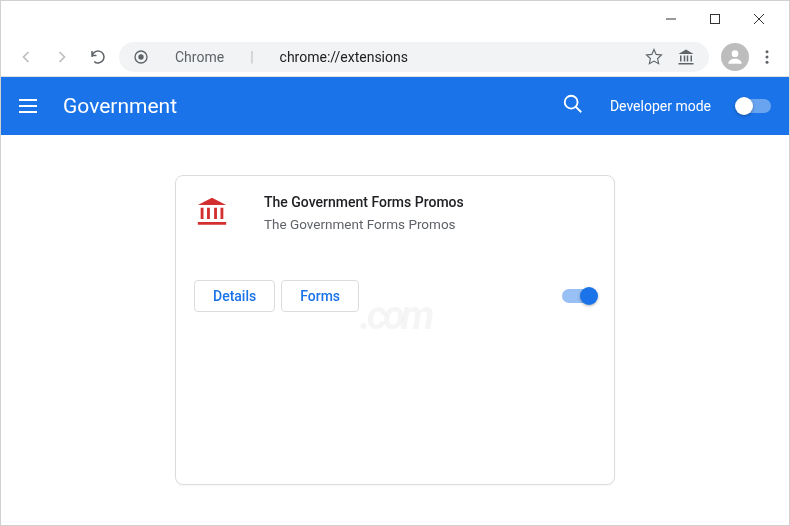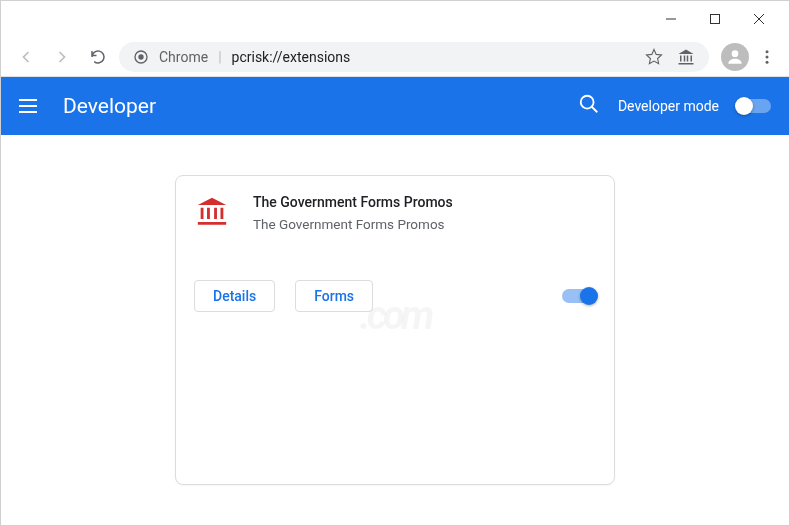--- a/index.html
+++ b/index.html
@@ -14,51 +14,51 @@
 .tab-strip { height: 36px; display: flex; align-items: flex-end; background: #dee1e6; padding-left: 12px; position: relative; margin-top: -36px; padding-top: 4px;}
 .tab { background: #fff; height: 34px; min-width: 240px; border-radius: 8px 8px 0 0; display: flex; align-items: center; padding: 0 12px; gap: 8px; position: relative; }
 
 .top-row { display: flex; }
 .top-row .tab-strip { flex: 1; }
 
 
 .toolbar { height: 40px; background: #fff; display: flex; align-items: center; padding: 0 10px; gap: 6px; border-bottom: 1px solid #e0e0e0; }
 .nav-btn { width: 30px; height: 30px; display: flex; align-items: center; justify-content: center; color: #5f6368; border-radius: 50%; }
 .nav-btn.disabled { color: #bdbdbd; }
-.omnibox { flex: 1; height: 30px; background: #f1f3f4; border-radius: 15px; display: flex; align-items: center; padding: 0 14px; gap: 10px; color: #5f6368; font-size: 14px; }
+.omnibox { flex: 1; height: 30px; background: #f1f3f4; border-radius: 15px; display: flex; align-items: center; padding: 0 14px; gap: 26px; color: #5f6368; font-size: 14px; }
 .omnibox .chrome-icon { width: 16px; height: 16px; }
 .omnibox .sep { color: #bdbdbd; }
 .omnibox .url-prefix { color: #5f6368; }
 .omnibox .url-path { color: #202124; }
 .omnibox-right { margin-left: auto; display: flex; gap: 14px; align-items: center; }
 .avatar { width: 28px; height: 28px; border-radius: 50%; background: #bdbdbd; display: flex; align-items: center; justify-content: center; margin-left: 6px; }
 .avatar svg { width: 20px; height: 20px; fill: #fff; }
 .kebab { width: 24px; display: flex; align-items: center; justify-content: center; color: #5f6368; }
 
 
 .ext-header { height: 58px; background: #1a73e8; color: #fff; display: flex; align-items: center; padding: 0 18px; gap: 20px; }
 .hamburger { width: 24px; height: 24px; display: flex; flex-direction: column; justify-content: center; gap: 4px; }
 .hamburger span { height: 2px; background: #fff; width: 18px; }
 .ext-title { font-size: 21px; font-weight: 400; }
-.ext-header-right { margin-left: auto; display: flex; align-items: center; gap: 18px; }
+.ext-header-right { margin-left: auto; display: flex; align-items: center; gap: 26px; }
 .search-icon svg { width: 22px; height: 22px; stroke: #fff; }
 .dev-mode { font-size: 14px; }
 .toggle { width: 34px; height: 14px; background: rgba(255,255,255,0.35); border-radius: 10px; position: relative; }
 .toggle .knob { width: 18px; height: 18px; background: #fff; border-radius: 50%; position: absolute; top: -2px; left: -2px; box-shadow: 0 1px 3px rgba(0,0,0,0.3); }
 
 
 .content { background: #fff; padding: 40px 0; display: flex; justify-content: center; height: calc(100% - 36px - 40px - 58px); position: relative; }
 .card { width: 440px; background: #fff; border: 1px solid #dadce0; border-radius: 8px; padding: 18px; box-shadow: 0 1px 2px rgba(0,0,0,0.04); }
-.card-top { display: flex; gap: 23px; margin-bottom: 48px; }
+.card-top { display: flex; gap: 34px; margin-bottom: 48px; }
 .ext-icon { width: 36px; height: 36px; display: flex; align-items: center; justify-content: center; }
 .ext-icon svg { width: 34px; height: 34px; fill: #d32f2f; }
 .ext-info { flex: 1; }
 .ext-name { font-size: 14px; color: #202124; font-weight: 500; margin-bottom: 6px; }
 .ext-desc { font-size: 13.5px; color: #5f6368; }
-.card-bottom { display: flex; align-items: center; gap: 20px; }
+.card-bottom { display: flex; align-items: center; gap: 6px; }
 .btn { border: 1px solid #dadce0; background: #fff; color: #1a73e8; font-size: 14px; padding: 7px 18px; border-radius: 4px; font-weight: 500; }
 .card-toggle { margin-left: auto; width: 34px; height: 14px; background: rgba(26,115,232,0.45); border-radius: 10px; position: relative; }
 .card-toggle .knob { width: 18px; height: 18px; background: #1a73e8; border-radius: 50%; position: absolute; top: -2px; right: -2px; box-shadow: 0 1px 3px rgba(0,0,0,0.3); }
 
 
 .watermark { position: absolute; top: 50%; left: 50%; transform: translate(-50%, -50%); font-size: 110px; font-weight: 700; color: rgba(0,0,0,0.04); letter-spacing: -4px; white-space: nowrap; pointer-events: none; font-style: italic; }
 .watermark .sub { font-size: 40px; display: block; text-align: right; margin-top: -30px; }
 </style>
 </head>
 <body>
@@ -107,21 +107,21 @@
         <path d="M4 12 a8 8 0 1 1 3 6.2 M4 4 v6 h6"></path>
       </svg>
   </div>
   <div class="omnibox">
     <svg class="chrome-icon" viewBox="0 0 24 24" fill="#5f6368">
         <circle cx="12" cy="12" r="9" fill="none" stroke="#5f6368" stroke-width="2"></circle>
         <circle cx="12" cy="12" r="4" fill="#5f6368"></circle>
       </svg>
     <span class="url-prefix">Chrome</span>
     <span class="sep">|</span>
-    <span class="url-path">pcrisk://extensions</span>
+    <span class="url-path">chrome://extensions</span>
     <div class="omnibox-right">
       <svg viewBox="0 0 24 24" width="18" height="18" fill="none" stroke="#5f6368" stroke-width="1.5">
           <path d="M12 2 L14.9 8.5 L22 9.3 L16.8 14 L18.2 21 L12 17.5 L5.8 21 L7.2 14 L2 9.3 L9.1 8.5 Z"></path>
         </svg>
       <svg viewBox="0 0 24 24" width="18" height="18" fill="#5f6368">
           <path d="M12 2 L2 8 L22 8 Z M4 10 H6 V18 H4 Z M9 10 H11 V18 H9 Z M13 10 H15 V18 H13 Z M18 10 H20 V18 H18 Z M2 20 H22 V22 H2 Z"></path>
         </svg>
     </div>
   </div>
   <div class="avatar">
@@ -138,21 +138,21 @@
       </svg>
   </div>
 </div>
 
 <div class="ext-header">
   <div class="hamburger">
       <span></span>
       <span></span>
       <span></span>
     </div>
-  <div class="ext-title">Developer</div>
+  <div class="ext-title">Government</div>
   <div class="ext-header-right">
     <div class="search-icon">
       <svg viewBox="0 0 24 24" fill="none" stroke-width="2">
           <circle cx="10" cy="10" r="7"></circle>
           <path d="M15 15 L21 21"></path>
         </svg>
     </div>
     <div class="dev-mode">Developer mode</div>
     <div class="toggle">
         <div class="knob"></div>

